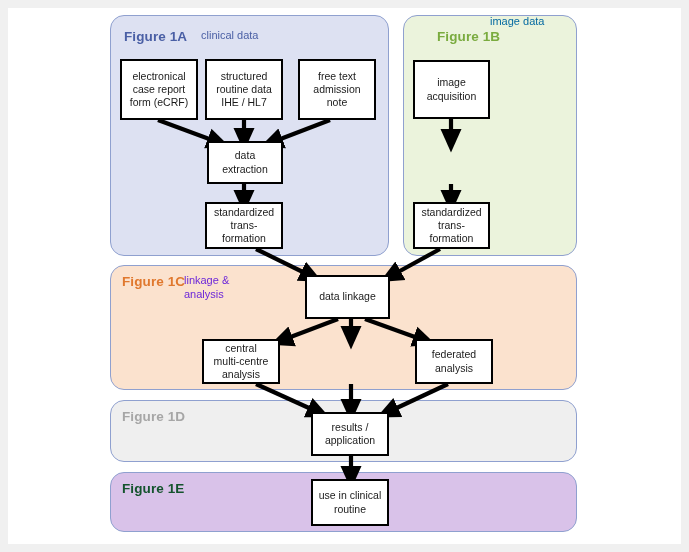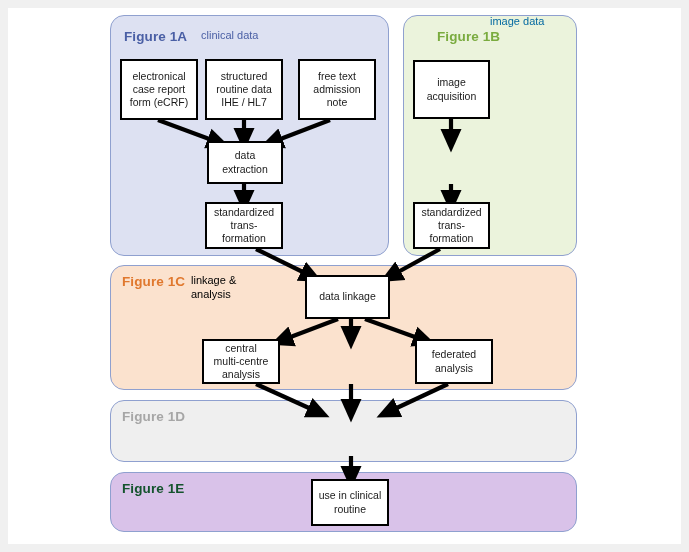--- a/index.html
+++ b/index.html
@@ -72,21 +72,21 @@
     <div class="panel" style="left:102px;top:7px;width:279px;height:241px;background:#dde1f2;"></div>
     <div class="panel-label" style="left:116px;top:21px;color:#4a5fa5;">Figure 1A</div>
     <div class="panel-sub" style="left:193px;top:21px;color:#4a5fa5;">clinical data</div>
 
     <div class="panel" style="left:395px;top:7px;width:174px;height:241px;background:#ebf3dc;"></div>
     <div class="panel-label" style="left:406px;top:21px;color:#7aab3f;padding-left:23px;">Figure 1B</div>
     <div class="panel-sub" style="left:482px;top:7px;color:#0369a1;">image data</div>
 
     <div class="panel" style="left:102px;top:257px;width:467px;height:125px;background:#fbe2ce;"></div>
     <div class="panel-label" style="left:114px;top:266px;color:#e0782e;">Figure 1C</div>
-    <div class="panel-sub" style="left:183px;top:266px;color:#000000;">linkage &amp;
+    <div class="panel-sub" style="left:176px;top:266px;color:#6d28d9;">linkage &amp;
 analysis</div>
 
     <div class="panel" style="left:102px;top:392px;width:467px;height:62px;background:#efefef;"></div>
     <div class="panel-label" style="left:114px;top:401px;color:#a6a6a6;">Figure 1D</div>
 
     <div class="panel" style="left:102px;top:464px;width:467px;height:60px;background:#d9c2e9;"></div>
     <div class="panel-label" style="left:114px;top:473px;color:#14532d;">Figure 1E</div>
 
     <svg class="arrows" viewBox="0 0 673 536" xmlns="http://www.w3.org/2000/svg">
       <defs>
@@ -141,17 +141,19 @@
 trans-
 formation</div>
 
     <div class="node" style="left:297px;top:267px;width:85px;height:44px;">data linkage</div>
     <div class="node" style="left:194px;top:331px;width:78px;height:45px;">central
 multi-centre
 analysis</div>
     <div class="node" style="left:407px;top:331px;width:78px;height:45px;">federated
 analysis</div>
 
+    <div class="node" style="left:303px;top:404px;width:78px;height:44px;">results /
+application</div>
     <div class="node" style="left:303px;top:471px;width:78px;height:47px;">use in clinical
 routine</div>
 
   </div>
 </div>
 
 </body></html>

